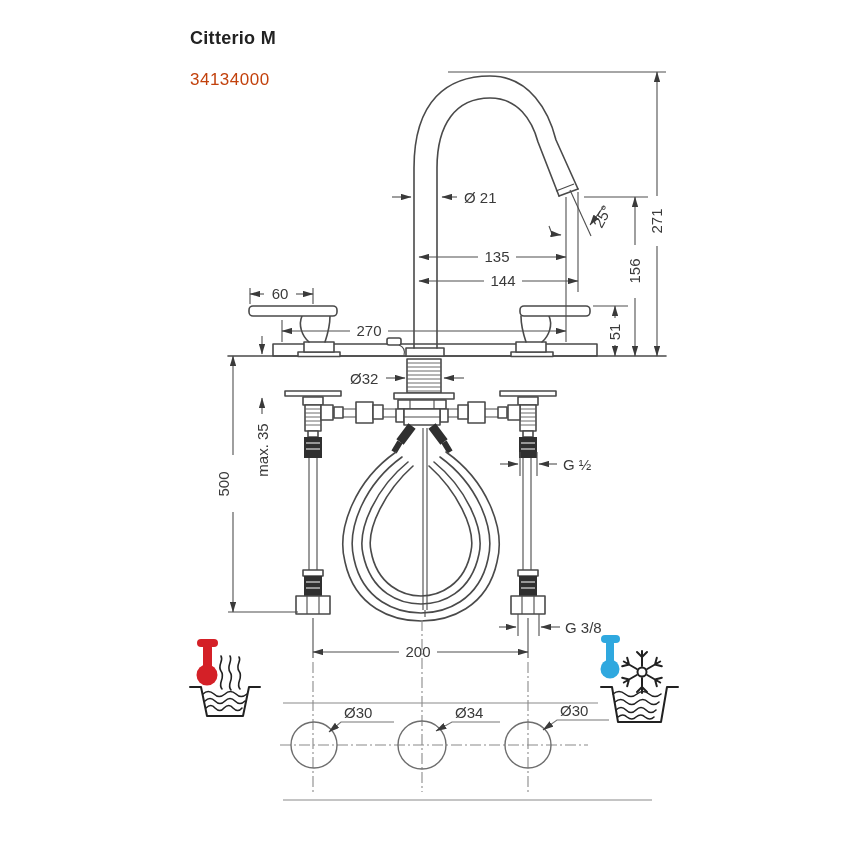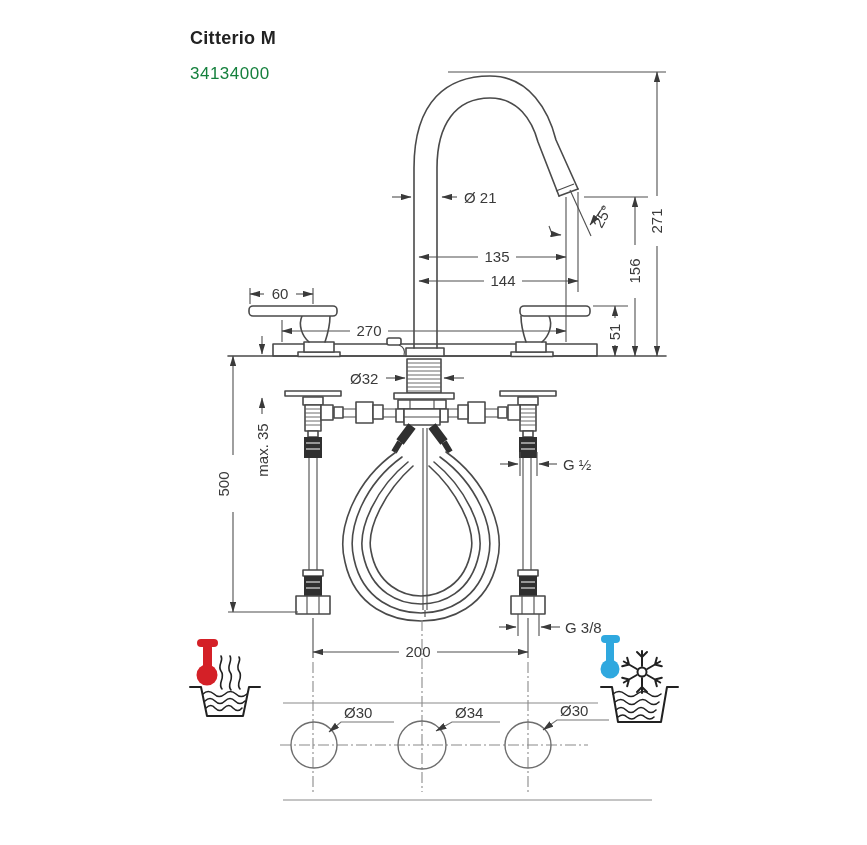--- a/index.html
+++ b/index.html
@@ -1,20 +1,20 @@
 <!DOCTYPE html>
 <html><head>
 <meta charset="utf-8">
 <style>
   html,body{margin:0;padding:0;background:#fff;}
   .page{position:relative;width:867px;height:845px;background:#fff;overflow:hidden;
         font-family:Liberation Sans, sans-serif;}
   .titleblock{position:absolute;left:190px;top:28px;color:#2e2e2e;}
   .titleblock .name{font-size:18px;font-weight:bold;letter-spacing:.3px;color:#222;}
-  .titleblock .sku{font-size:17px;color:#15803d;margin-top:15px;letter-spacing:.5px;}
+  .titleblock .sku{font-size:17px;color:#c2410c;margin-top:21px;letter-spacing:.5px;}
   svg{position:absolute;left:0;top:0;}
   .o  {fill:none;stroke:#4a4a4a;stroke-width:1.6;stroke-linejoin:round;stroke-linecap:round;}
   .ow {fill:#fff;stroke:#4a4a4a;stroke-width:1.6;stroke-linejoin:round;}
   .t  {fill:none;stroke:#4a4a4a;stroke-width:1.1;}
   .th {fill:none;stroke:#5a5a5a;stroke-width:.9;}
   .d  {fill:none;stroke:#4f4f4f;stroke-width:1.1;}
   .dk {fill:#2f2f2f;stroke:none;}
   .ws {fill:none;stroke:#fff;stroke-width:1;}
   .g  {fill:none;stroke:#8a8a8a;stroke-width:1.1;}
   .cc {fill:none;stroke:#6e6e6e;stroke-width:1.4;}

